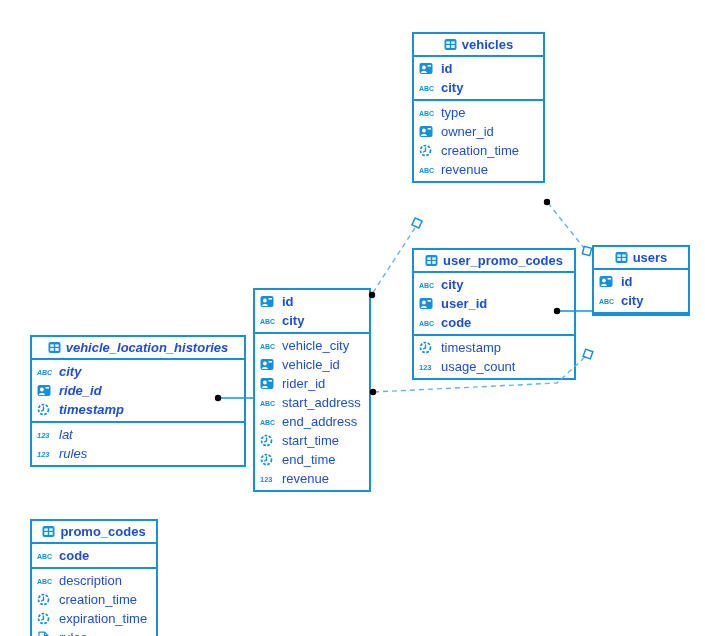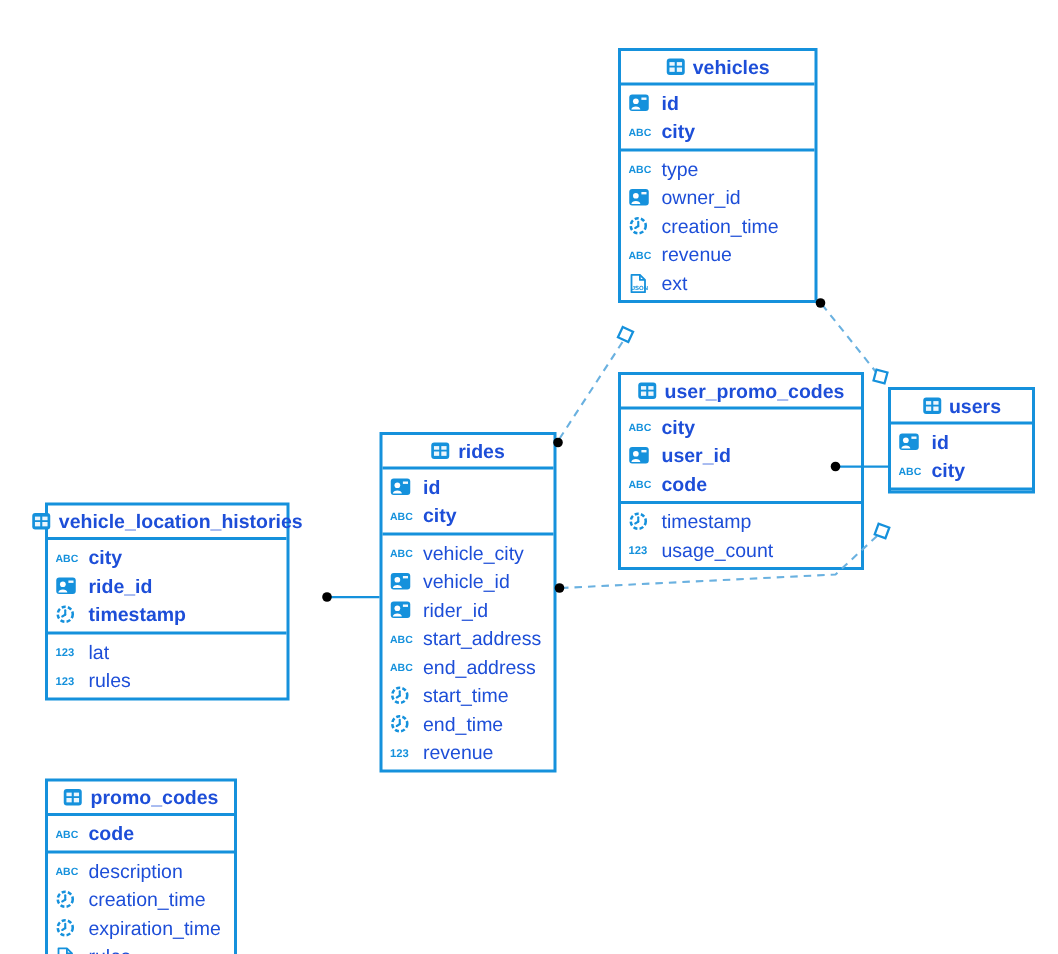--- a/index.html
+++ b/index.html
@@ -86,30 +86,20 @@
             <span>creation_time</span>
           </div>
           <div class="er-row">
             <span class="icon">
               <svg width="18" height="11" viewBox="0 0 18 11">
                 <text x="0" y="8.5" font-family="Liberation Sans, sans-serif" font-size="7" font-weight="bold" fill="#1591dc">ABC</text>
               </svg>
             </span>
             <span>revenue</span>
           </div>
-          <div class="er-row">
-            <span class="icon">
-              <svg width="13" height="14" viewBox="0 0 13 14">
-                <path d="M2 1.2 h5.6 l3.4 3.4 v8.2 h-9 z" fill="none" stroke="#1591dc" stroke-width="1.2" stroke-linejoin="round"></path>
-                <path d="M7.6 1.2 v3.4 h3.4" fill="none" stroke="#1591dc" stroke-width="1.2" stroke-linejoin="round"></path>
-                <text x="2.2" y="11.2" font-family="Liberation Sans, sans-serif" font-size="4" font-weight="bold" fill="#1591dc">JSON</text>
-              </svg>
-            </span>
-            <span>ext</span>
-          </div>
         </div>
       </div>
       <div class="er-table" style="left: 412px; top: 248px; width: 164px;">
         <div class="er-title">
           <span class="icon" style="flex:0 0 13px;width:13px">
             <svg width="13" height="13" viewBox="0 0 13 13">
               <rect x="0.5" y="1" width="12" height="11" rx="2" fill="#1591dc"></rect>
               <rect x="2.3" y="3.4" width="3.5" height="2.4" fill="#fff" opacity=".92"></rect>
               <rect x="7.2" y="3.4" width="3.5" height="2.4" fill="#fff" opacity=".92"></rect>
               <rect x="2.3" y="7" width="3.5" height="2.9" fill="#fff" opacity=".92"></rect>
@@ -161,21 +151,21 @@
           <div class="er-row">
             <span class="icon">
               <svg width="18" height="11" viewBox="0 0 18 11">
                 <text x="0" y="8.5" font-family="Liberation Sans, sans-serif" font-size="7.5" font-weight="600" fill="#1591dc">123</text>
               </svg>
             </span>
             <span>usage_count</span>
           </div>
         </div>
       </div>
-      <div class="er-table" style="left: 592px; top: 245px; width: 98px; margin-top: 13px;">
+      <div class="er-table" style="left: 592px; top: 245px; width: 98px;">
         <div class="er-title">
           <span class="icon" style="flex:0 0 13px;width:13px">
             <svg width="13" height="13" viewBox="0 0 13 13">
               <rect x="0.5" y="1" width="12" height="11" rx="2" fill="#1591dc"></rect>
               <rect x="2.3" y="3.4" width="3.5" height="2.4" fill="#fff" opacity=".92"></rect>
               <rect x="7.2" y="3.4" width="3.5" height="2.4" fill="#fff" opacity=".92"></rect>
               <rect x="2.3" y="7" width="3.5" height="2.9" fill="#fff" opacity=".92"></rect>
               <rect x="7.2" y="7" width="3.5" height="2.9" fill="#fff" opacity=".92"></rect>
             </svg>
           </span>
@@ -197,32 +187,20 @@
             <span class="icon">
               <svg width="18" height="11" viewBox="0 0 18 11">
                 <text x="0" y="8.5" font-family="Liberation Sans, sans-serif" font-size="7" font-weight="bold" fill="#1591dc">ABC</text>
               </svg>
             </span>
             <span>city</span>
           </div>
         </div>
       </div>
       <div class="er-table" style="left: 253px; top: 288px; width: 118px;">
-        <div class="er-title">
-          <span class="icon" style="flex:0 0 13px;width:13px">
-            <svg width="13" height="13" viewBox="0 0 13 13">
-              <rect x="0.5" y="1" width="12" height="11" rx="2" fill="#1591dc"></rect>
-              <rect x="2.3" y="3.4" width="3.5" height="2.4" fill="#fff" opacity=".92"></rect>
-              <rect x="7.2" y="3.4" width="3.5" height="2.4" fill="#fff" opacity=".92"></rect>
-              <rect x="2.3" y="7" width="3.5" height="2.9" fill="#fff" opacity=".92"></rect>
-              <rect x="7.2" y="7" width="3.5" height="2.9" fill="#fff" opacity=".92"></rect>
-            </svg>
-          </span>
-          <span>rides</span>
-        </div>
         <div class="er-section keys">
           <div class="er-row key">
             <span class="icon">
               <svg width="14" height="13" viewBox="0 0 14 13">
                 <rect x="0.5" y="1" width="13" height="11" rx="2" fill="#1591dc"></rect>
                 <rect x="8.6" y="3" width="3.4" height="1.6" fill="#fff" opacity=".95"></rect>
                 <circle cx="4.9" cy="5.5" r="1.9" fill="#fff"></circle>
                 <path d="M1.9 11 C1.9 8.4 7.9 8.4 7.9 11 Z" fill="#fff"></path>
               </svg>
             </span>
@@ -307,21 +285,21 @@
           <div class="er-row">
             <span class="icon">
               <svg width="18" height="11" viewBox="0 0 18 11">
                 <text x="0" y="8.5" font-family="Liberation Sans, sans-serif" font-size="7.5" font-weight="600" fill="#1591dc">123</text>
               </svg>
             </span>
             <span>revenue</span>
           </div>
         </div>
       </div>
-      <div class="er-table" style="left: 30px; top: 335px; width: 163px;">
+      <div class="er-table" style="left: 30px; top: 335px; width: 216px; font-style: italic;">
         <div class="er-title">
           <span class="icon" style="flex:0 0 13px;width:13px">
             <svg width="13" height="13" viewBox="0 0 13 13">
               <rect x="0.5" y="1" width="12" height="11" rx="2" fill="#1591dc"></rect>
               <rect x="2.3" y="3.4" width="3.5" height="2.4" fill="#fff" opacity=".92"></rect>
               <rect x="7.2" y="3.4" width="3.5" height="2.4" fill="#fff" opacity=".92"></rect>
               <rect x="2.3" y="7" width="3.5" height="2.9" fill="#fff" opacity=".92"></rect>
               <rect x="7.2" y="7" width="3.5" height="2.9" fill="#fff" opacity=".92"></rect>
             </svg>
           </span>

